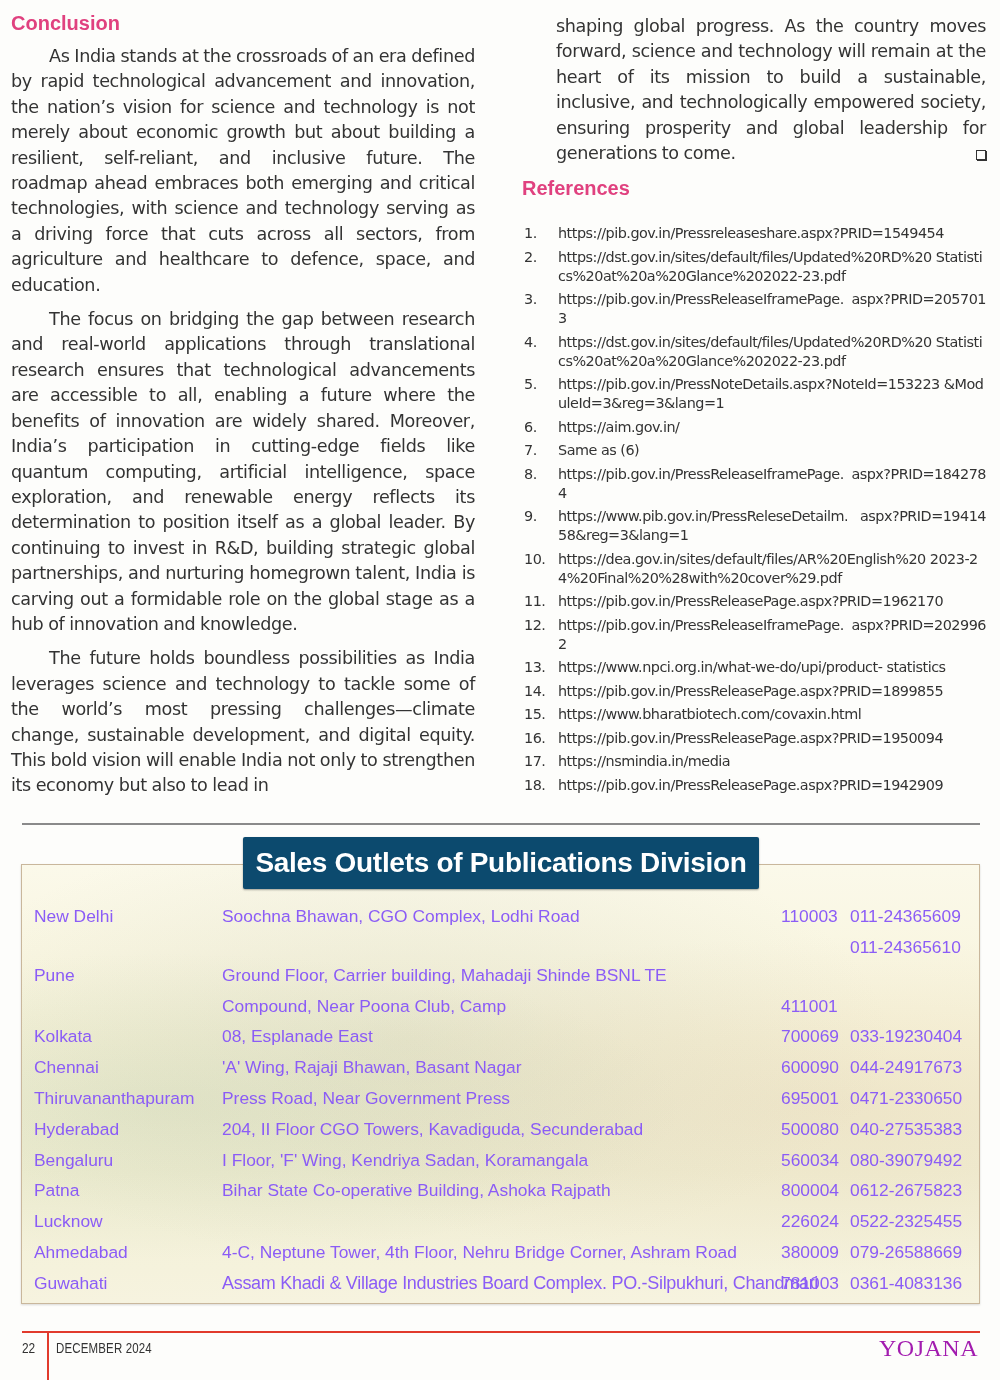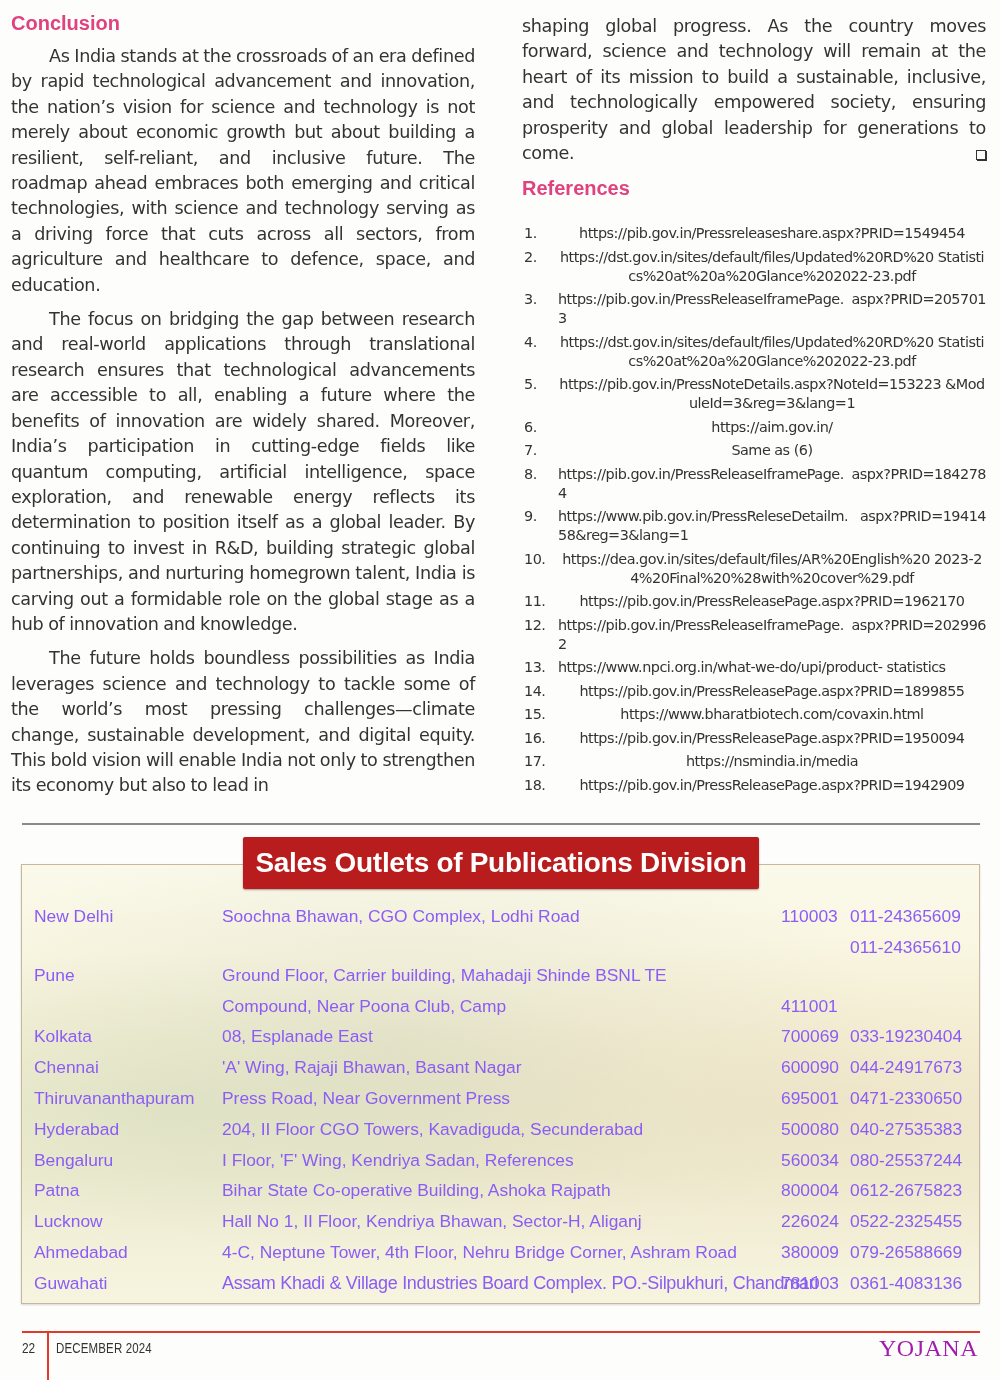--- a/index.html
+++ b/index.html
@@ -14,36 +14,36 @@
       font-weight: bold; color: #e0417f; font-size: 20px; line-height: 26px;
     }
     .para {
       font-family: "DejaVu Sans", sans-serif;
       font-size: 17.6px; line-height: 25.4px; text-align: justify;
       text-indent: 38px; color: #333; letter-spacing: -0.35px;
       word-spacing: -0.5px;
     }
     .para + .para { margin-top: 9px; }
     .col-left .section-heading { margin-bottom: 8px; }
-    .col-right .para { text-indent: 0; }
+    .col-right .para { text-indent: 0; margin-left: 34px; }
 
     .end-mark {
       float: right; display: inline-block; width: 10px; height: 10px;
       border: 1.5px solid #333; margin-top: 9px; box-shadow: 1px 1px 0 #333;
     }
     .col-right .section-heading { margin-top: 9px; margin-bottom: 23px; }
 
     .refs { list-style: none; }
     .ref {
       display: flex; font-family: "DejaVu Sans", sans-serif;
       font-size: 14.4px; line-height: 19px; color: #333; margin-bottom: 4.5px;
       letter-spacing: -0.5px;
     }
     .ref-num { width: 36px; flex: none; padding-left: 2px; }
-    .ref-text { flex: 1; word-break: break-all; text-align: center; }
+    .ref-text { flex: 1; word-break: break-all; }
     .ref-text.spaced { text-align: justify; }
 
     .divider-top {
       position: absolute; left: 22px; top: 823px; width: 958px; height: 2px;
       background: #8a8a8a;
     }
 
     .outlets-box {
       position: absolute; left: 21px; top: 864px; width: 959px; height: 440px;
       border: 1px solid #c9b79c;
@@ -53,21 +53,21 @@
     .outlets-bg-wash {
       position: absolute; inset: 0;
       background:
         radial-gradient(ellipse at 40% 40%, rgba(170,175,150,0.18), transparent 60%),
         radial-gradient(ellipse at 85% 55%, rgba(200,160,120,0.15), transparent 50%),
         radial-gradient(ellipse at 15% 55%, rgba(150,180,140,0.18), transparent 45%);
       pointer-events: none;
     }
     .outlets-title {
       position: absolute; left: 243px; top: 837px; width: 516px; height: 52px;
-      background: #b91c1c; color: #fff; border-radius: 2px;
+      background: #0c4a6e; color: #fff; border-radius: 2px;
       font-family: "Liberation Sans", sans-serif; font-weight: bold;
       font-size: 28px; line-height: 52px; text-align: center;
       box-shadow: 0 1px 2px rgba(0,0,0,0.35);
       letter-spacing: -0.3px; z-index: 2;
     }
     .outlets-table {
       position: absolute; left: 34px; top: 906px; width: 940px;
       font-family: "Liberation Sans", sans-serif; font-size: 17.4px; color: #8b5cf6;
       z-index: 1;
     }
@@ -243,33 +243,32 @@
     <span class="phone">0471-2330650</span>
   </div>
   <div class="outlet-row">
     <span class="city">Hyderabad</span>
     <span class="addr">204, II Floor CGO Towers, Kavadiguda, Secunderabad</span>
     <span class="pin">500080</span>
     <span class="phone">040-27535383</span>
   </div>
   <div class="outlet-row">
     <span class="city">Bengaluru</span>
-    <span class="addr">I Floor, 'F' Wing, Kendriya Sadan, References</span>
+    <span class="addr">I Floor, 'F' Wing, Kendriya Sadan, Koramangala</span>
     <span class="pin">560034</span>
-    <span class="phone">080-25537244</span>
+    <span class="phone">080-39079492</span>
   </div>
   <div class="outlet-row">
     <span class="city">Patna</span>
     <span class="addr">Bihar State Co-operative Building, Ashoka Rajpath</span>
     <span class="pin">800004</span>
     <span class="phone">0612-2675823</span>
   </div>
   <div class="outlet-row">
     <span class="city">Lucknow</span>
-    <span class="addr">Hall No 1, II Floor, Kendriya Bhawan, Sector-H, Aliganj</span>
     <span class="pin">226024</span>
     <span class="phone">0522-2325455</span>
   </div>
   <div class="outlet-row">
     <span class="city">Ahmedabad</span>
     <span class="addr">4-C, Neptune Tower, 4th Floor, Nehru Bridge Corner, Ashram Road</span>
     <span class="pin">380009</span>
     <span class="phone">079-26588669</span>
   </div>
   <div class="outlet-row">

